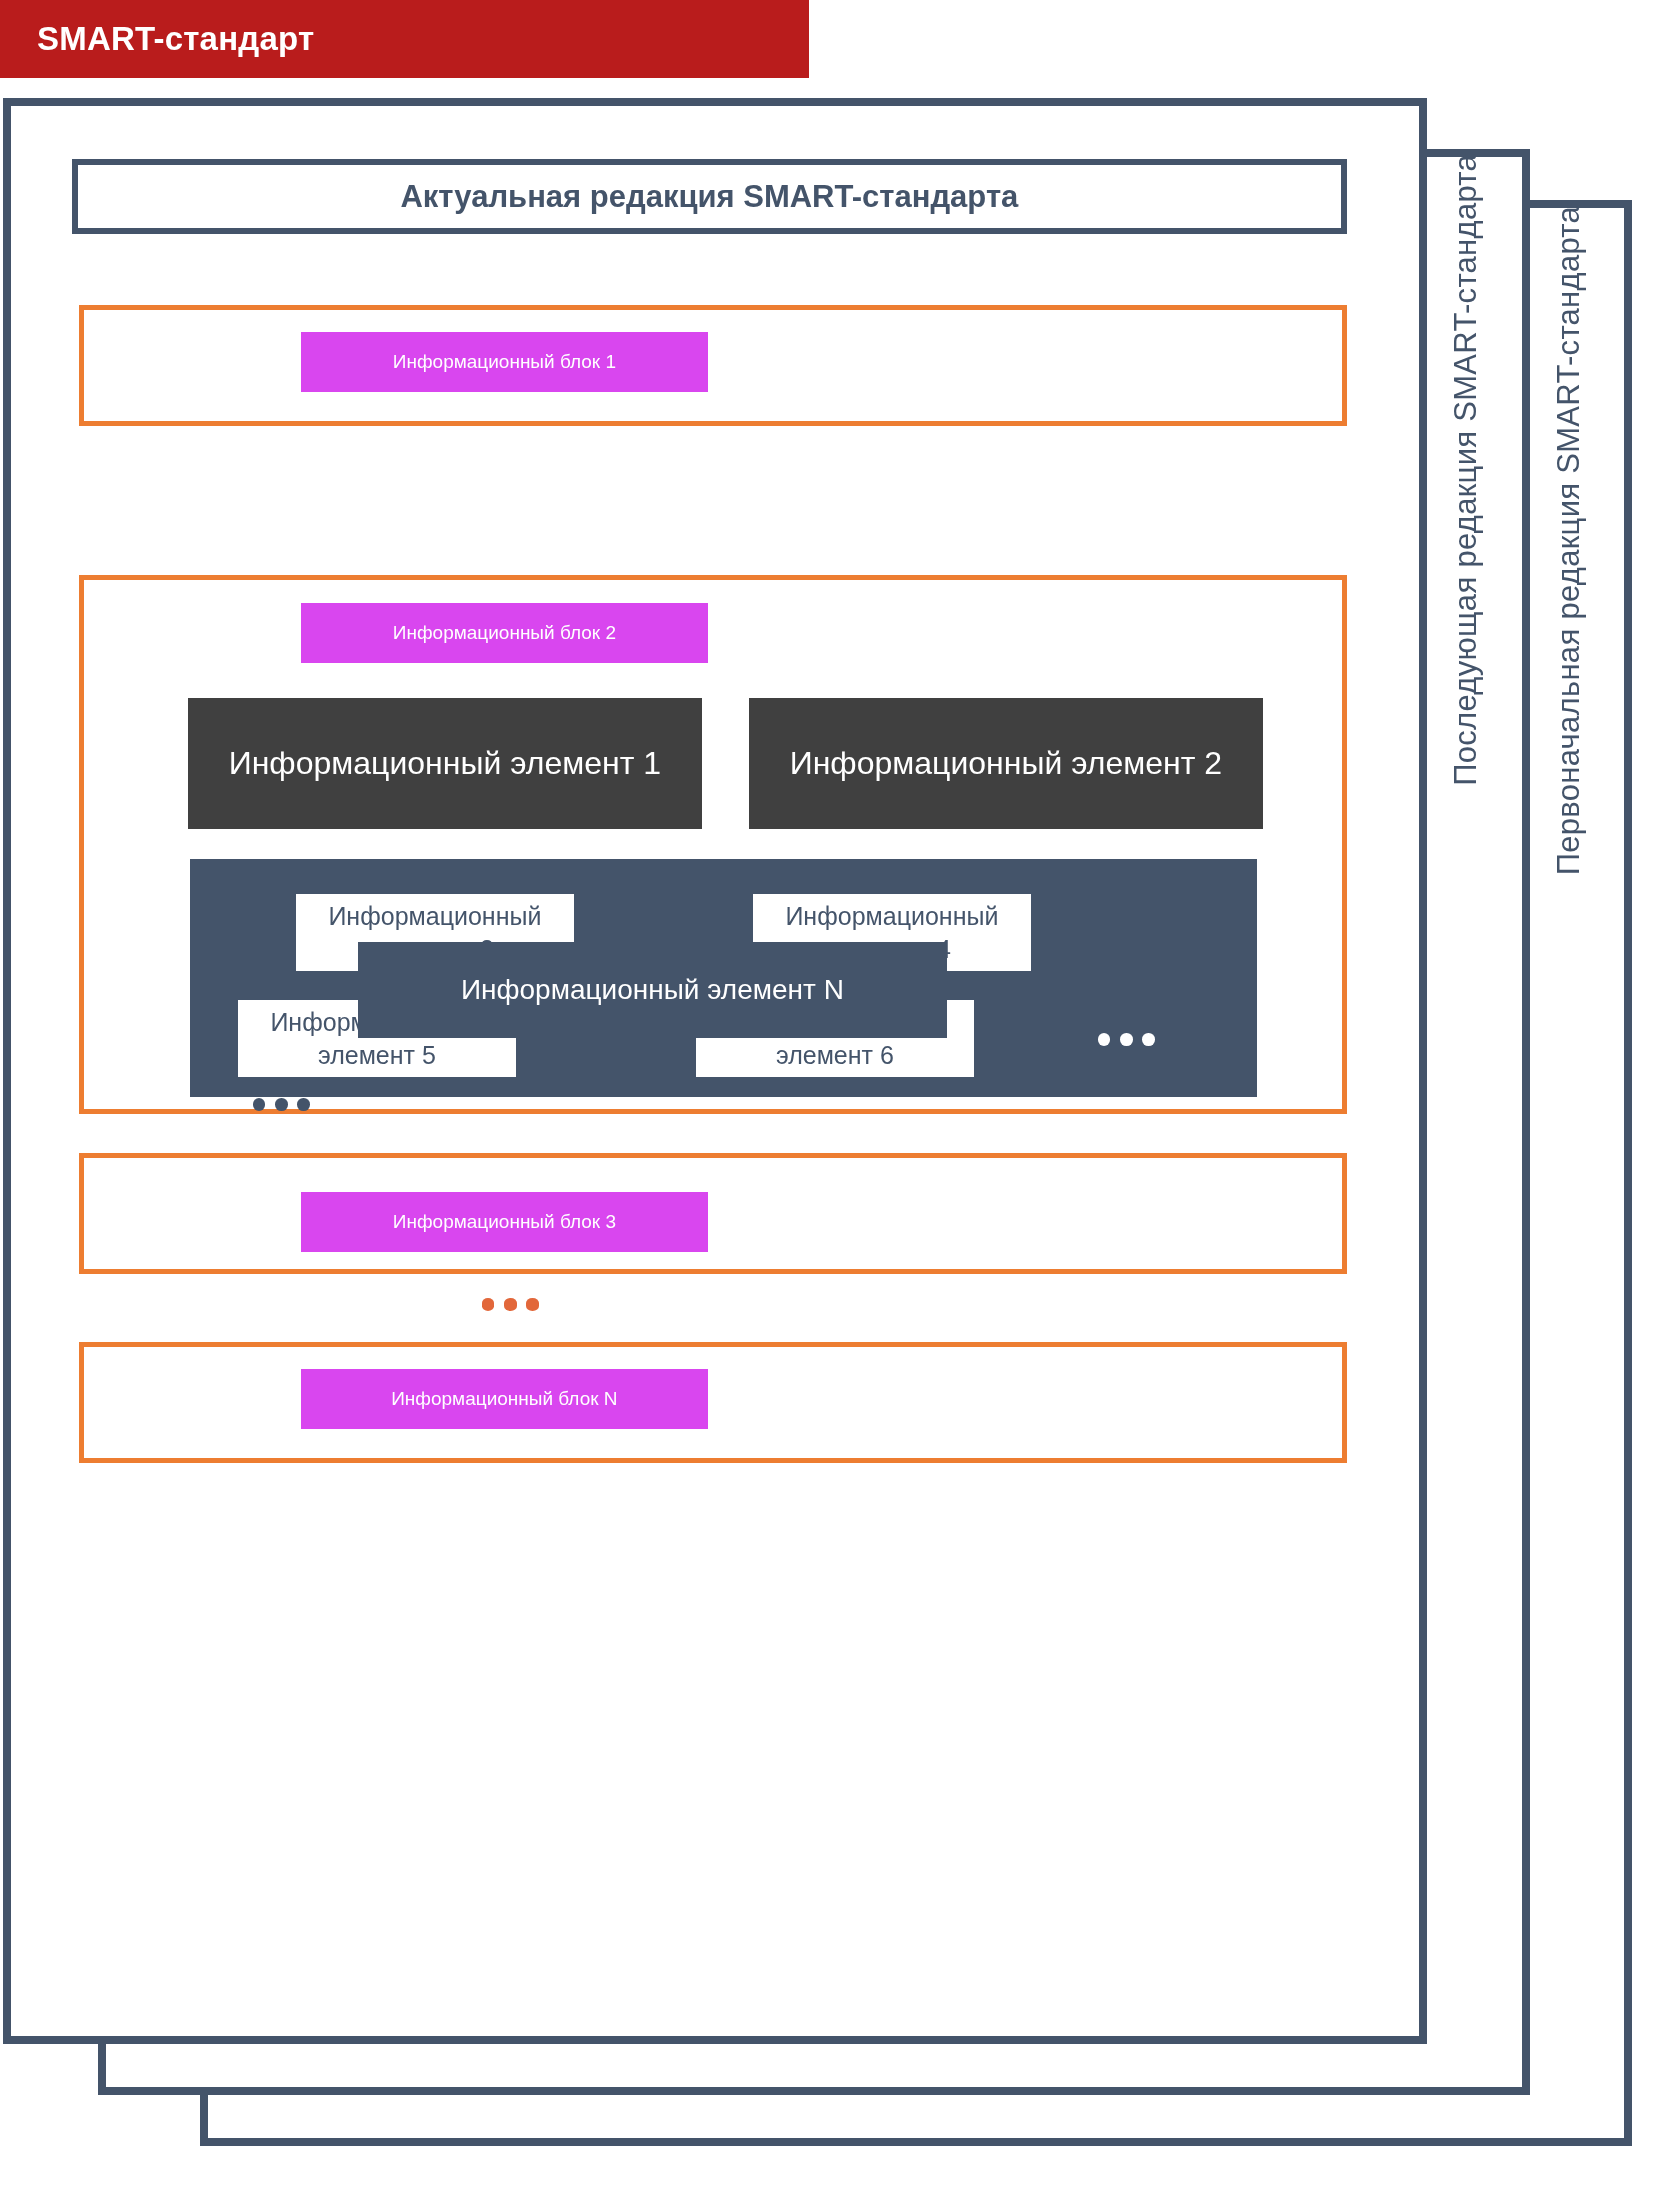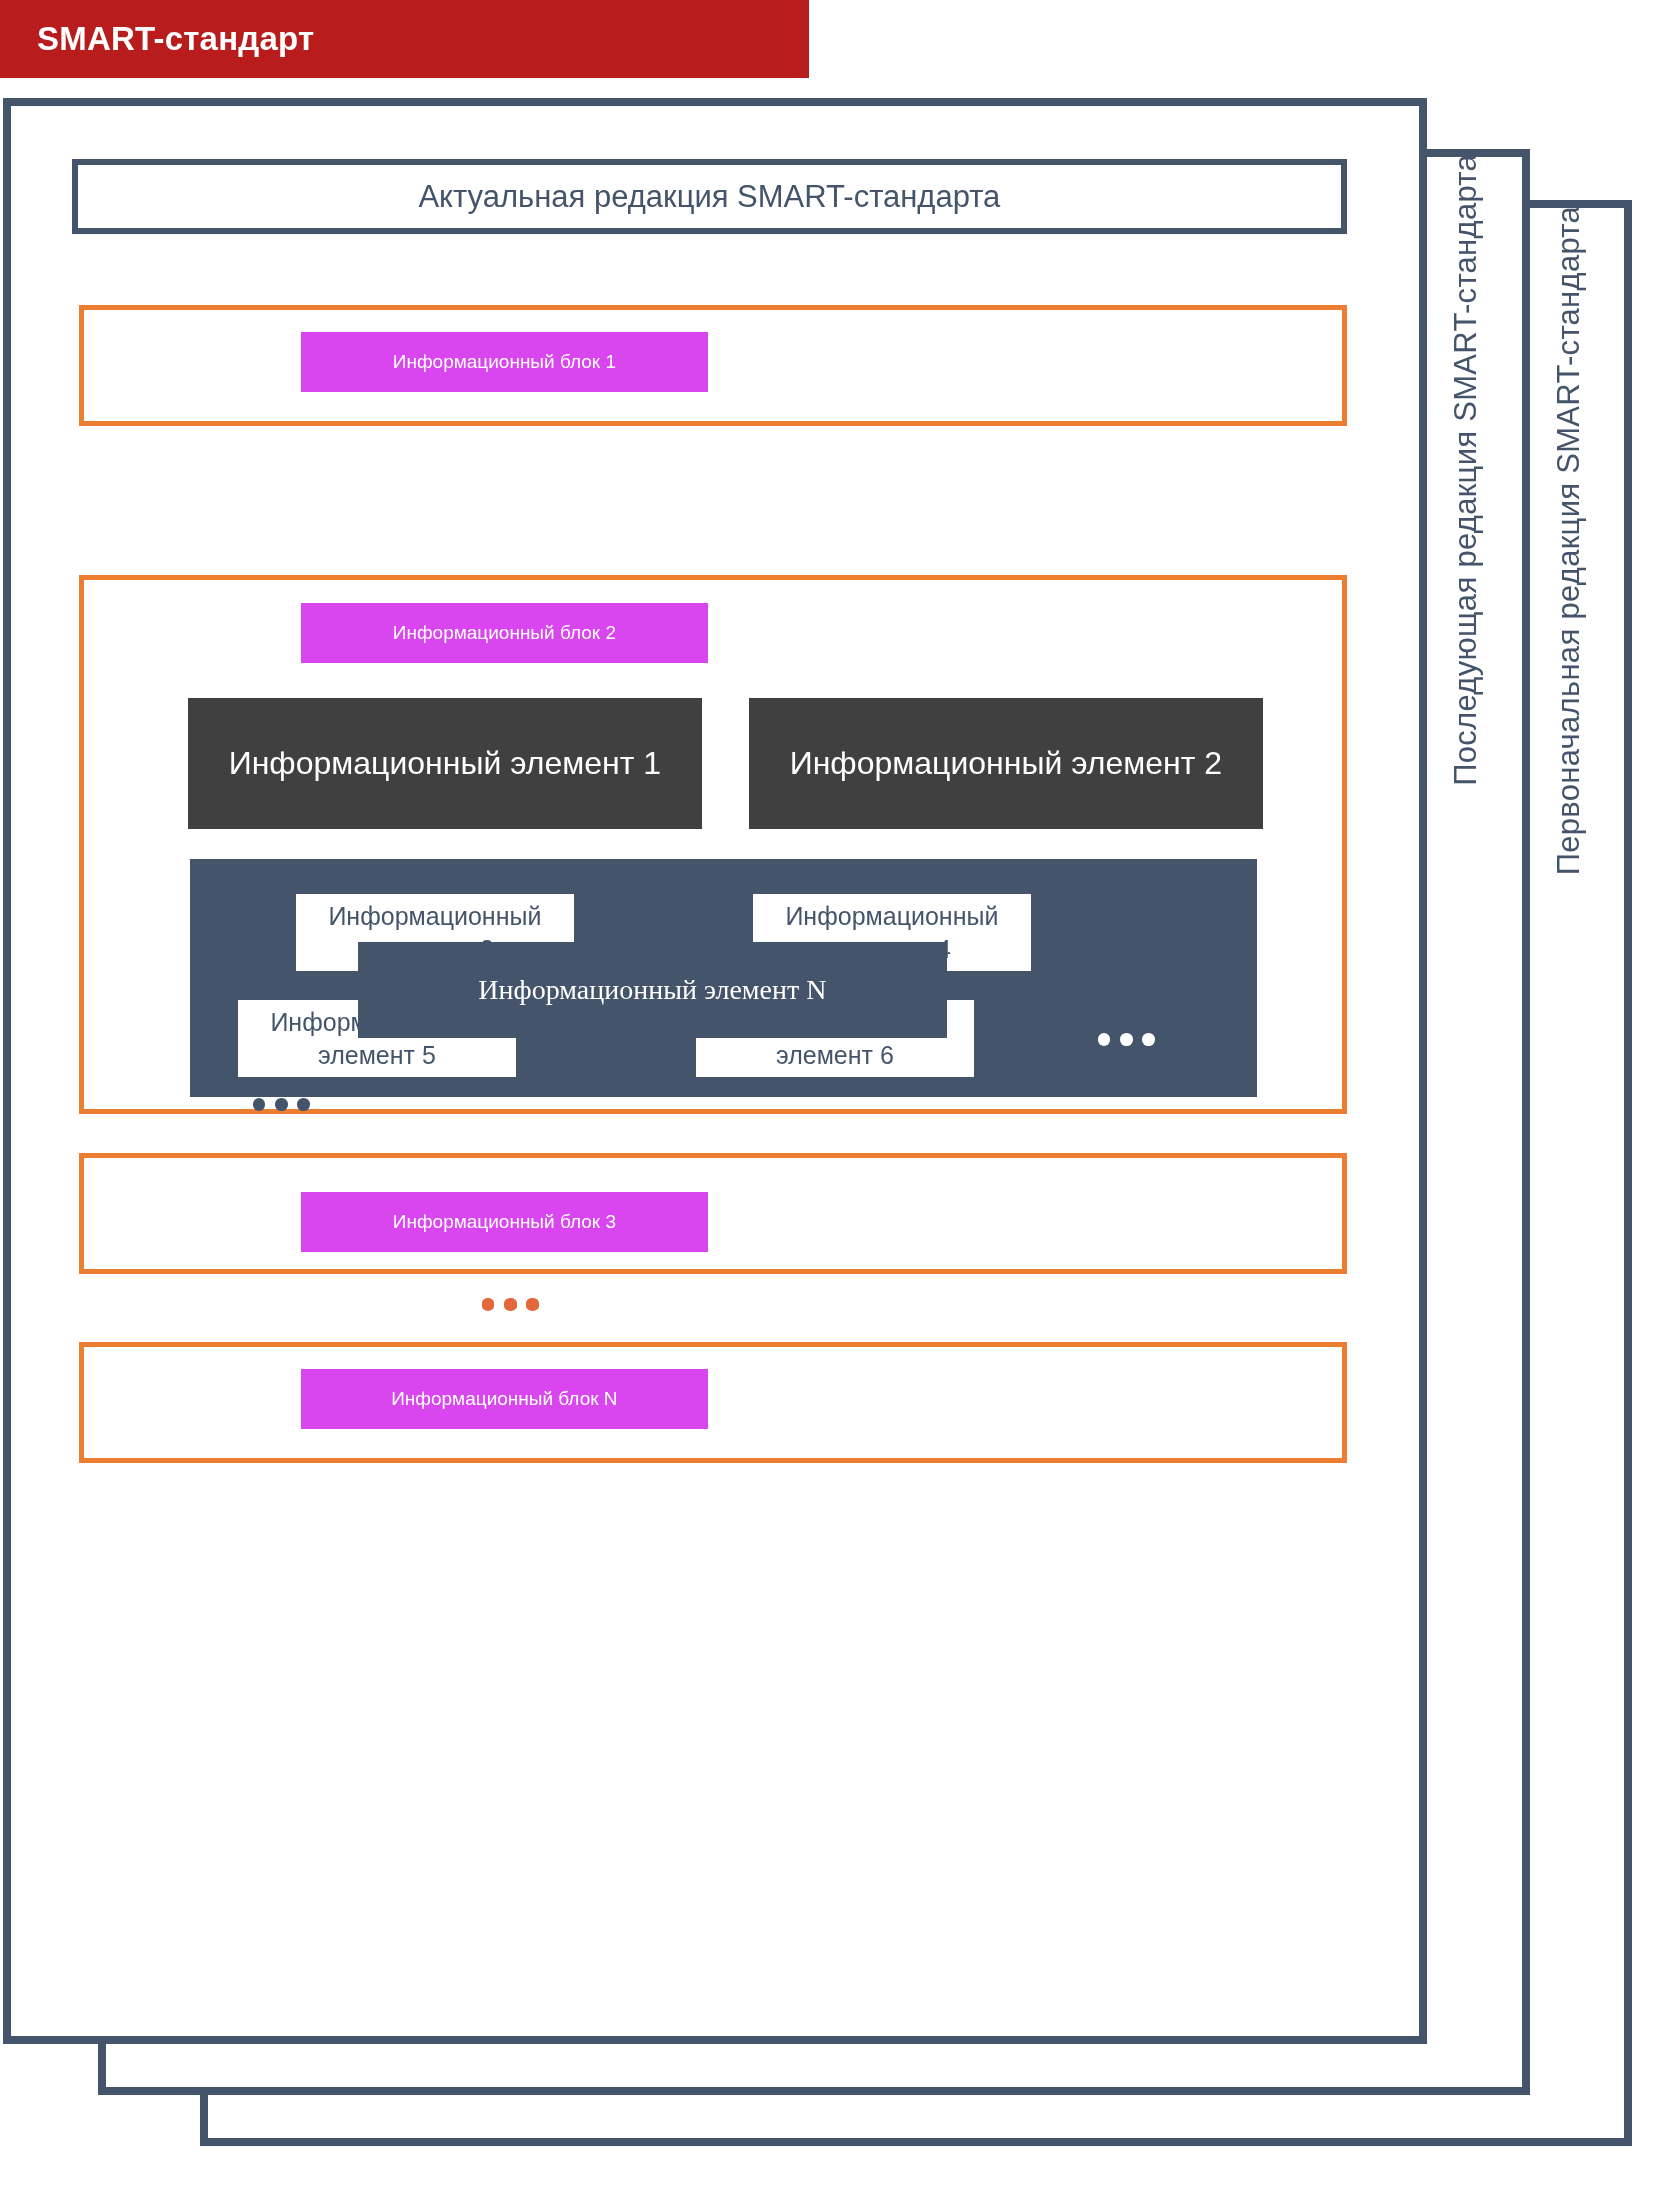--- a/index.html
+++ b/index.html
@@ -108,21 +108,21 @@
     border: 6.8px solid #44546A;
     background: #ffffff;
     box-sizing: border-box;
     display: flex;
     align-items: center;
     justify-content: center;
   }
   .actual-box-text {
     color: #44546A;
     font-size: 31px;
-    font-weight: 400;
+    font-weight: 700;
     white-space: nowrap;
   }
 
   
   .iblock {
     position: absolute;
     left: 76px;
     width: 1268px;
     border: 5.8px solid #ED7D31;
     background: #ffffff;
@@ -215,21 +215,20 @@
   .dots-elemN  { left: 93px;  top: 156px; }
   .dots-blocks { left: 479px; top: 1200px; }
 
   
   .elemN-row {
     position: absolute;
     left: 76px;
     top: 362px;
     width: 1268px;
     height: 97px;
-    font-family: Liberation Serif, serif;
   }
   .ielem-n {
     position: absolute;
     left: 198px;
     top: 0px;
     width: 589px;
     height: 96px;
     background: #44546A;
     color: #ffffff;
     font-size: 28px;

